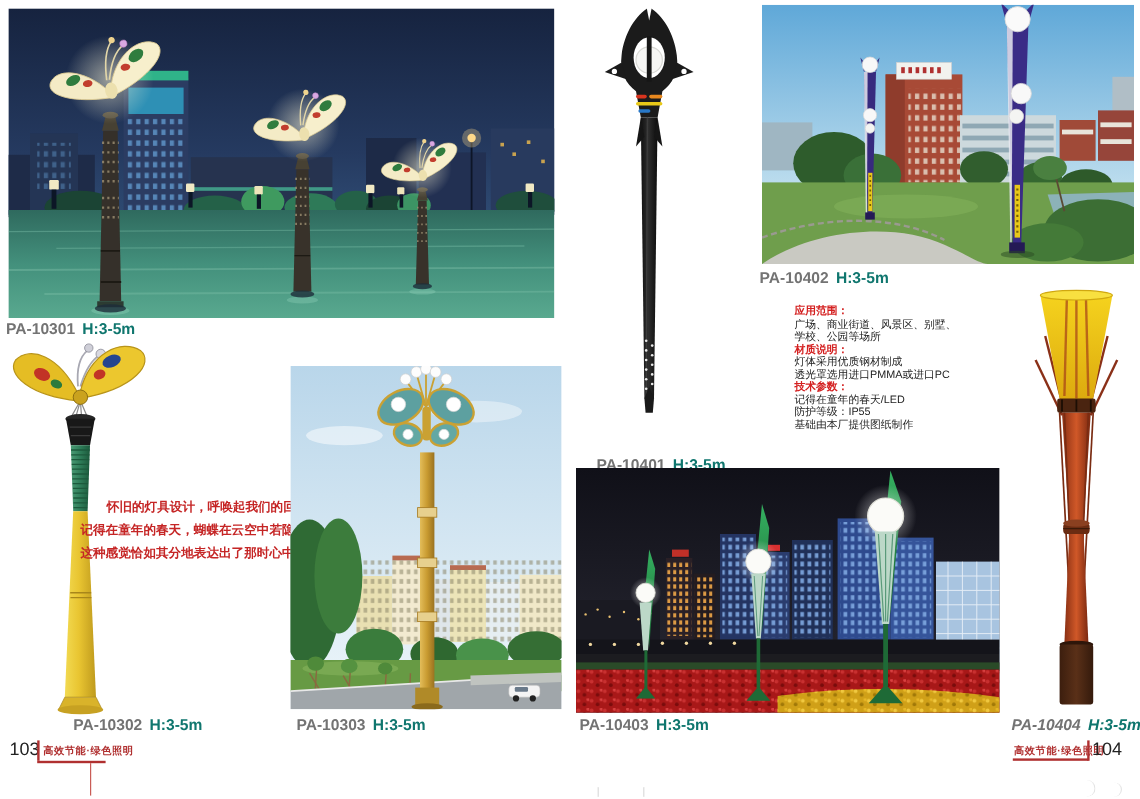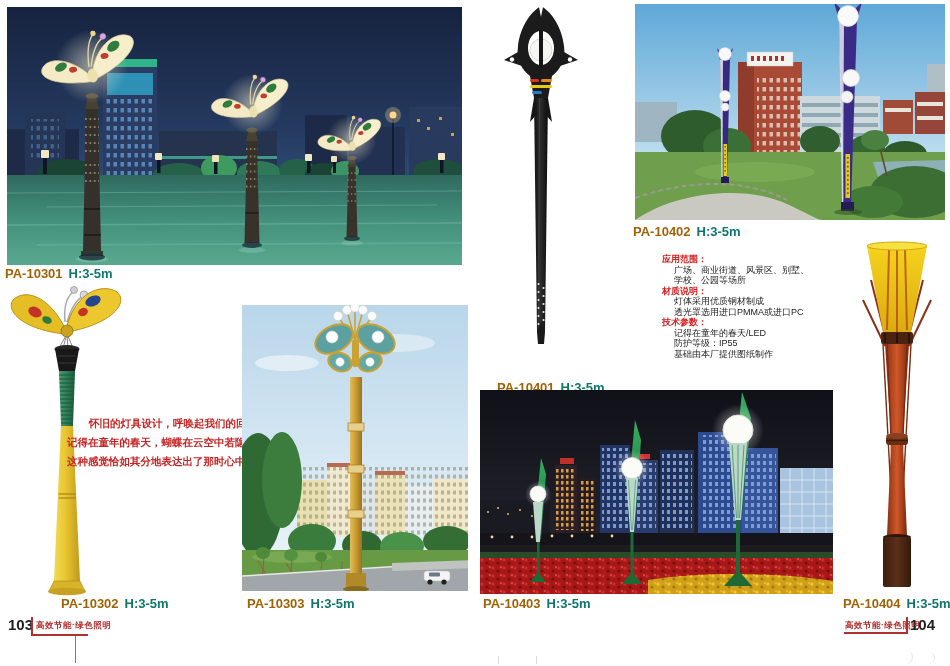--- a/index.html
+++ b/index.html
@@ -1,30 +1,30 @@
 <!DOCTYPE html>
 <html><head>
 <meta charset="utf-8">
 <style>
   html,body{margin:0;padding:0;background:#ffffff;}
   .page{position:relative;width:950px;height:666px;background:#ffffff;overflow:hidden;
         font-family:"Liberation Sans",sans-serif;}
   figure{margin:0;padding:0;position:absolute;}
   figure svg{display:block;width:100%;height:100%;}
   .plabel{position:absolute;font-size:13px;font-weight:bold;white-space:nowrap;}
-  .plabel .code{color:#a16207;margin-right:6px;}
+  .plabel .code{color:#737373;margin-right:6px;}
   .plabel .hval{color:#0f766e;}
   .desc{position:absolute;left:67px;top:414px;width:178px;font-size:10.5px;font-weight:bold;
         color:#c52525;line-height:19px;}
   .desc .dline{white-space:nowrap;}
   .desc .indent{text-indent:22px;}
   .specs{position:absolute;left:662px;top:254px;width:185px;font-size:9px;line-height:10.5px;}
   .spec-h{color:#d42020;font-weight:bold;}
-  .spec-l{color:#1c1c1c;margin-left:12px;}
-  .fnum{position:absolute;font-size:15px;font-weight:bold;color:#222;}
+  .spec-l{color:#1c1c1c;}
+  .fnum{position:absolute;font-size:15px;font-weight:normal;color:#222;}
   .fslogan{position:absolute;font-size:8.5px;font-weight:bold;color:#b03030;letter-spacing:.5px;}
   .fdiv{position:absolute;width:1.5px;height:17px;background:#b03030;}
   .fline{position:absolute;height:1.5px;background:#b03030;}
   .fmark{position:absolute;width:1px;background:#c04038;opacity:.85;}
   .curl{position:absolute;opacity:.35;}
 </style>
 </head>
 <body>
 
 <div class="page">
@@ -701,21 +701,21 @@
       <rect x="41" y="196" width="22" height="9" rx="3" fill="#6a2c12"></rect>
       <ellipse cx="52" cy="196" rx="11" ry="3" fill="#8a4020"></ellipse>
       <line x1="41" y1="200.5" x2="63" y2="200.5" stroke="#3c1a08" stroke-width="1.2"></line>
 
       <polygon points="46,205 58,205 62,296 42,296" fill="url(#poleG)"></polygon>
 
       <ellipse cx="52" cy="297" rx="14" ry="3" fill="#2e160a"></ellipse>
       <rect x="38" y="297" width="28" height="50" rx="2" fill="url(#baseG)"></rect>
     </svg>
   </figure>
-  <div class="plabel" style="left:843px;top:596px;">
+  <div class="plabel" style="left:843px;top:596px;font-style:italic;">
     <span class="code">PA-10404</span><span class="hval">H:3-5m</span>
   </div>
 
   <div class="fnum" style="left:8px;top:616px;">103</div>
   <div class="fdiv" style="left:31px;top:617px;"></div>
   <div class="fslogan" style="left:36px;top:620px;">高效节能·绿色照明</div>
   <div class="fline" style="left:31px;top:634px;width:57px;"></div>
   <div class="fmark" style="left:75px;top:636px;height:27px;"></div>
 
   <div class="fslogan" style="left:845px;top:620px;">高效节能·绿色照明</div>

